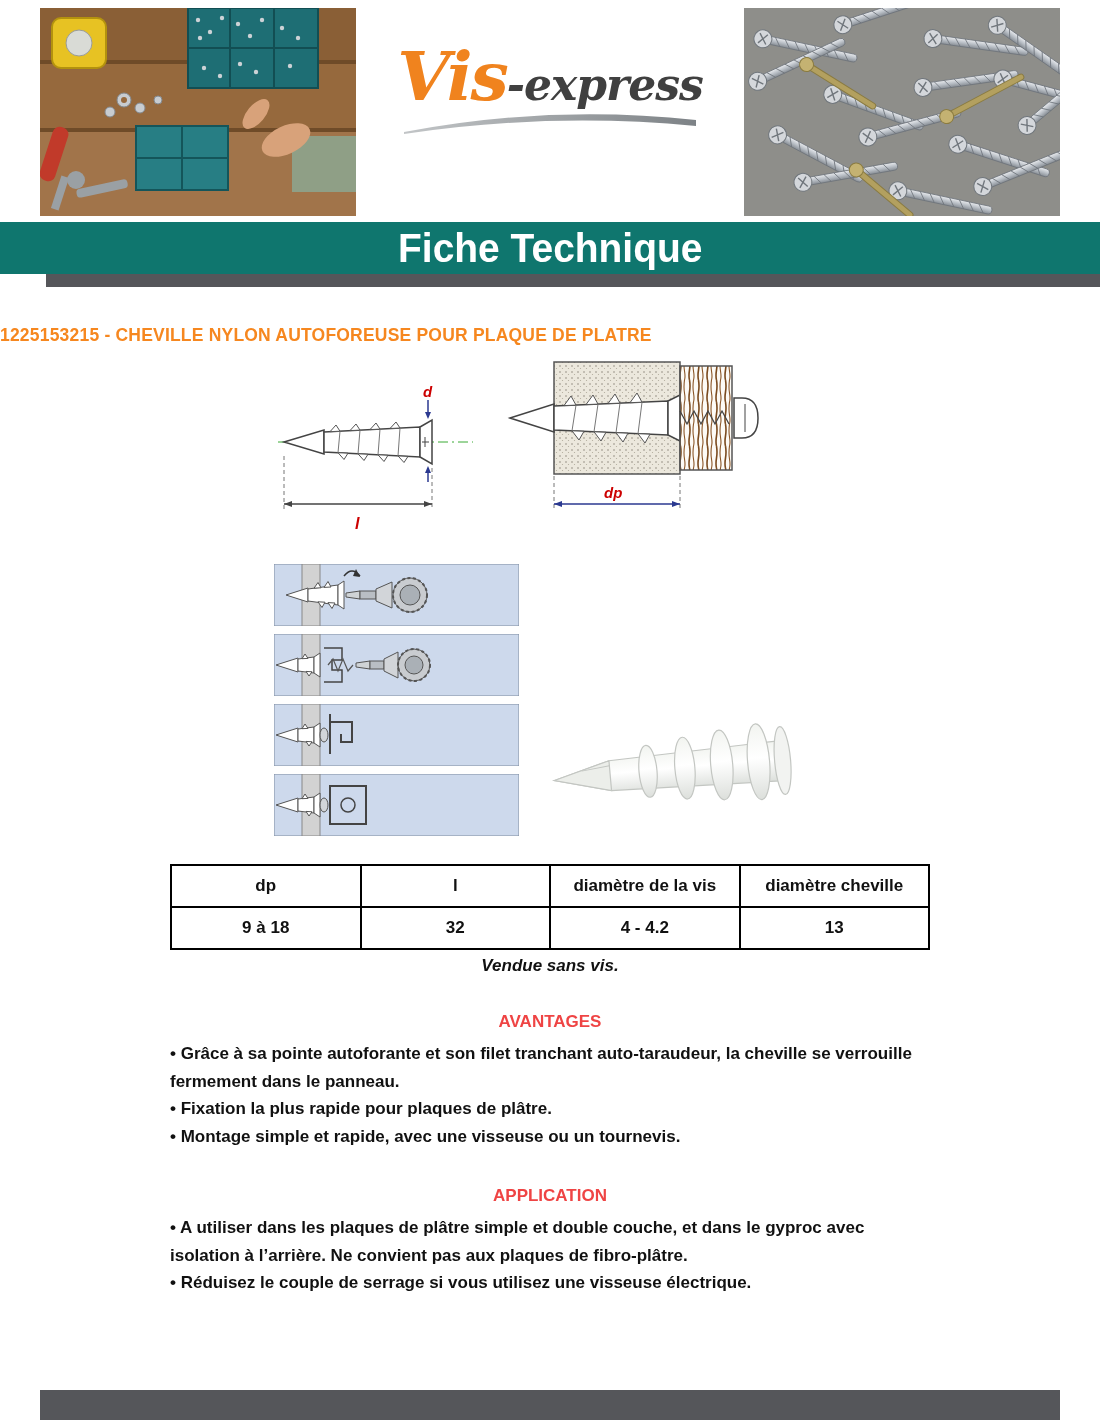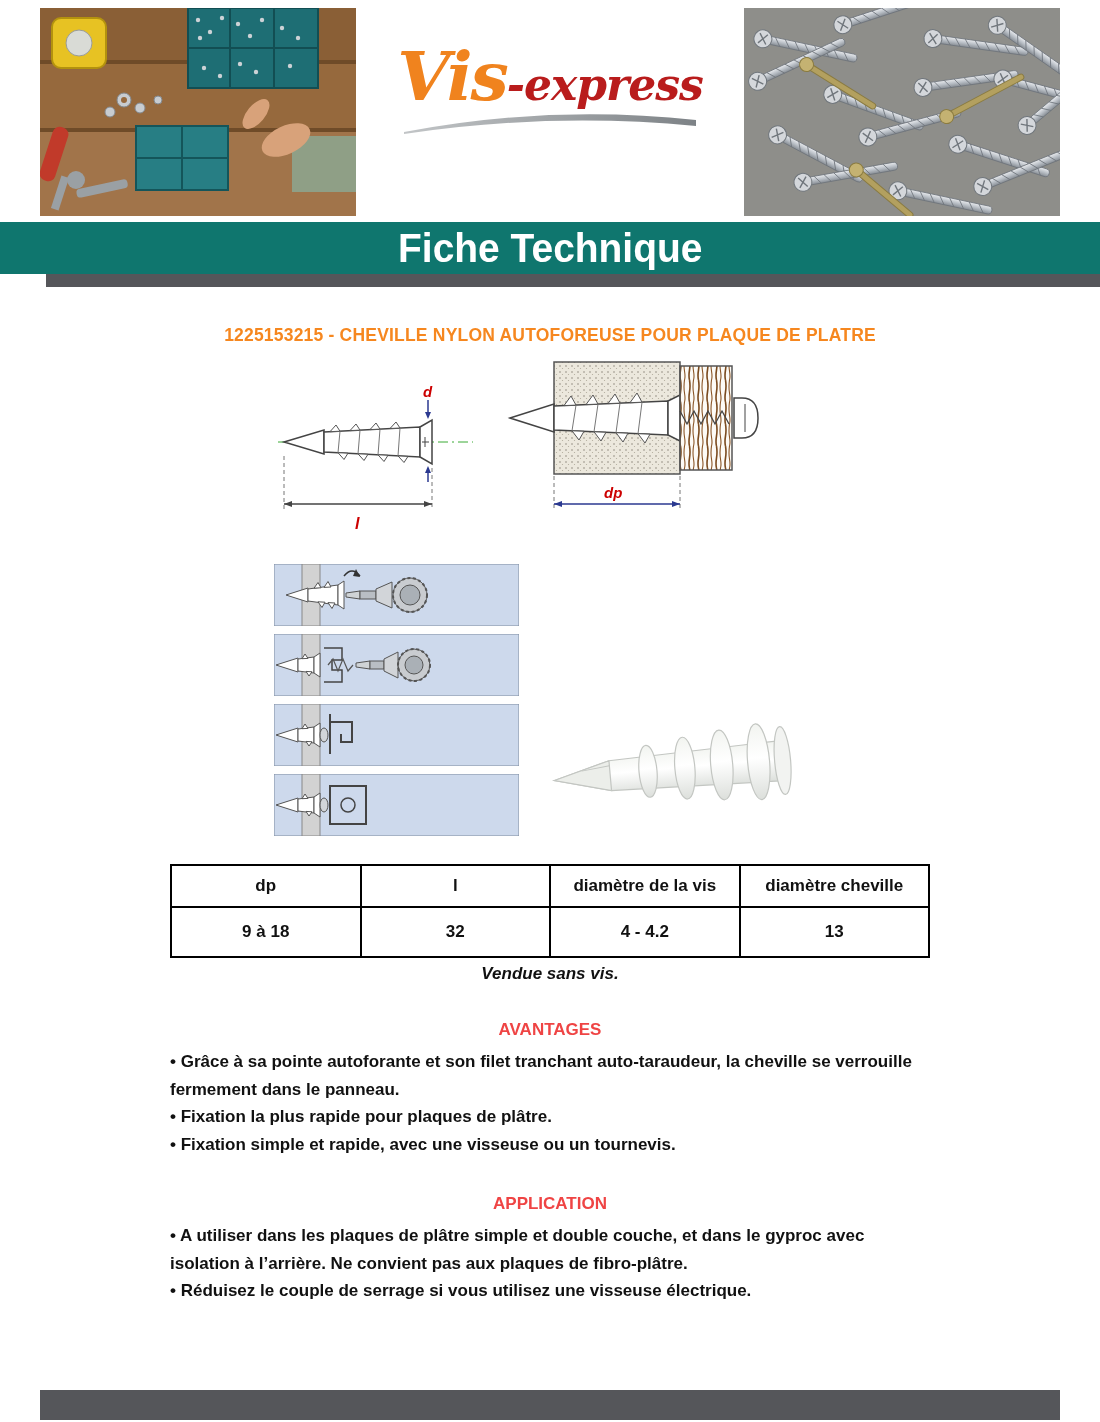--- a/index.html
+++ b/index.html
@@ -25,58 +25,58 @@
     position: absolute; left: 356px; right: 356px; top: 42px;
     display: flex; flex-direction: column; align-items: center;
   }
   .logo-text { display: flex; align-items: baseline; white-space: nowrap; }
   .logo-main {
     font-family: "DejaVu Serif", serif; font-style: italic; font-weight: 700;
     font-size: 68px; line-height: 1; color: #F0831E; letter-spacing: -2px;
   }
   .logo-suffix {
     font-family: "DejaVu Serif", serif; font-style: italic; font-weight: 700;
-    font-size: 44px; line-height: 1; color: #b91c1c; letter-spacing: -1px;
+    font-size: 44px; line-height: 1; color: #404040; letter-spacing: -1px;
   }
   .swoosh { margin-top: 2px; }
 
   
   .banner {
     height: 52px; background: #0f766e; text-align: center;
   }
   .banner-title {
     display: inline-block; transform: scaleX(0.95); transform-origin: center;
     color: #fff; font-weight: 700; font-size: 41px; line-height: 52px; letter-spacing: 0;
   }
   .banner-shadow { height: 13px; background: #55565A; margin-left: 46px; }
 
   
   .product-title {
-    margin-top: 38px; text-align: center;
+    margin-top: 38px; text-align: left;
     color: #F6871F; font-size: 17.5px; font-weight: 700; letter-spacing: 0.2px;
   }
 
   
   .figures { position: relative; height: 512px; margin-top: 6px; }
   .fig-side      { position: absolute; left: 278px; top: 30px; }
   .fig-installed { position: absolute; left: 498px; top: 6px; }
   .steps { position: absolute; left: 274px; top: 212px; display: flex; flex-direction: column; gap: 8px; }
   .step-box { display: block; }
   .fig-render    { position: absolute; left: 540px; top: 348px; }
 
   
   .content { margin: 0 170px; }
 
   table.spec-table { width: 100%; border-collapse: collapse; table-layout: fixed; }
   .spec-table th, .spec-table td {
     border: 2px solid #000; text-align: center;
     font-size: 17px; font-weight: 700; color: #111;
   }
   .spec-table th { height: 42px; }
-  .spec-table td { height: 50px; }
+  .spec-table td { height: 42px; }
 
   .note { text-align: center; font-size: 17px; font-weight: 700; margin-top: 6px; font-style: italic; }
 
   .text-section h2 {
     text-align: center; font-size: 17px; font-weight: 700; color: #ef4444;
     margin: 36px 0 8px 0;
   }
   .text-section p.bullet {
     font-size: 17px; font-weight: 700; line-height: 1.62; margin: 0;
   }
@@ -402,21 +402,21 @@
         </tr>
       </tbody>
     </table>
 
     <p class="note">Vendue sans vis.</p>
 
     <section class="text-section">
       <h2>AVANTAGES</h2>
       <p class="bullet">• Grâce à sa pointe autoforante et son filet tranchant auto-taraudeur, la cheville se verrouille fermement dans le panneau.</p>
       <p class="bullet">• Fixation la plus rapide pour plaques de plâtre.</p>
-      <p class="bullet">• Fixation simple et rapide, avec une visseuse ou un tournevis.</p>
+      <p class="bullet">• Montage simple et rapide, avec une visseuse ou un tournevis.</p>
     </section>
 
     <section class="text-section">
       <h2>APPLICATION</h2>
       <p class="bullet">• A utiliser dans les plaques de plâtre simple et double couche, et dans le gyproc avec isolation à l’arrière. Ne convient pas aux plaques de fibro-plâtre.</p>
       <p class="bullet">• Réduisez le couple de serrage si vous utilisez une visseuse électrique.</p>
     </section>
   </div>
 
   <footer class="footer-bar"></footer>

